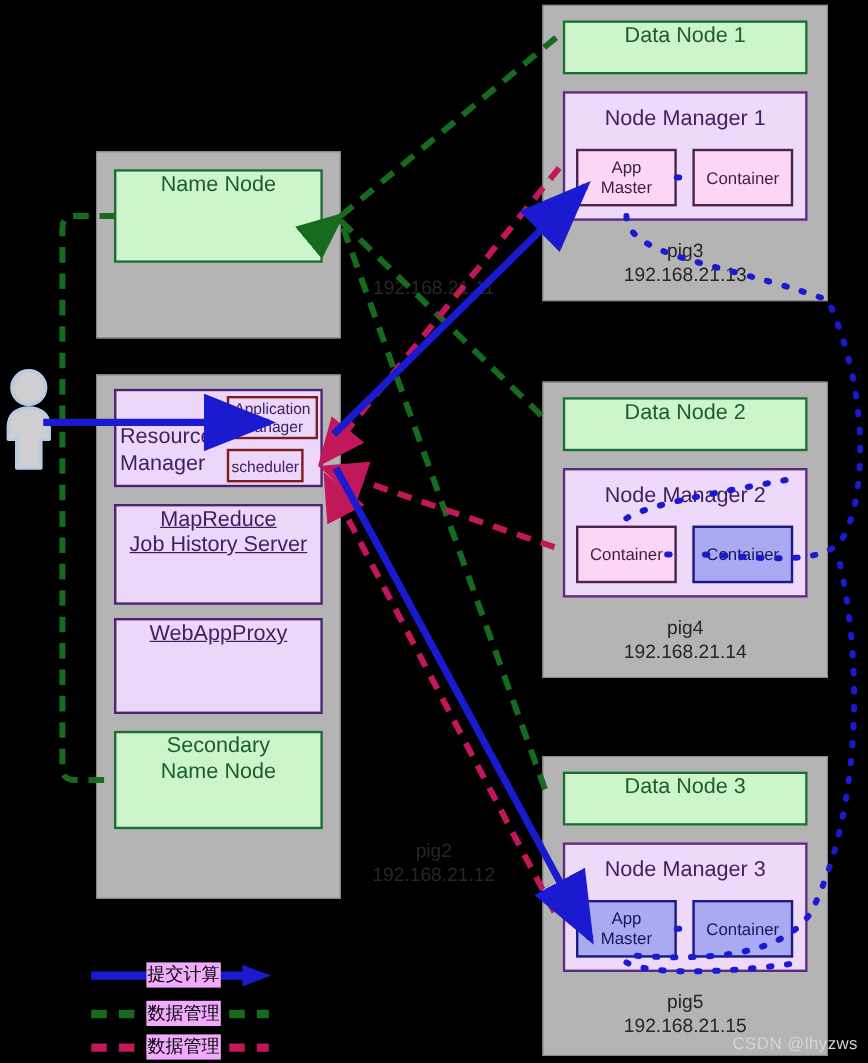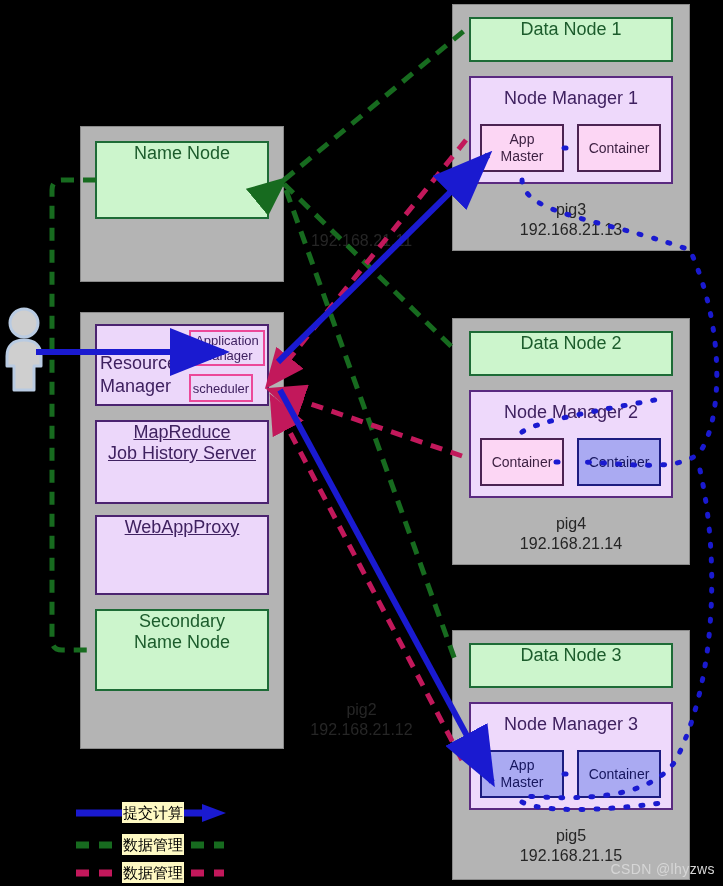--- a/index.html
+++ b/index.html
@@ -101,42 +101,42 @@
     position: absolute;
     font-size: 18px;
     color: #3f2160;
     line-height: 23px;
     z-index: 4;
   }
   .rm-sub {
     position: absolute;
     box-sizing: border-box;
     background: #ecd7fa;
-    border: 2px solid #ec4899;
+    border: 2px solid #7f1d1d;
     color: #3f2160;
     display: flex;
     align-items: center;
     justify-content: center;
     text-align: center;
     font-size: 13px;
     line-height: 15px;
     z-index: 4;
   }
 
   #person { position: absolute; left: 2px; top: 306px; z-index: 4; }
 
   .legend-row {
     position: absolute;
     height: 22px;
     z-index: 6;
   }
   .legend-label {
     position: absolute;
     left: 48px; top: 0;
-    background: #fef9c3;
+    background: #f0abfc;
     color: #000;
     font-size: 15px;
     line-height: 21px;
     padding: 0 1px;
     white-space: nowrap;
   }
   .legend-art { position: absolute; left: 0; top: 0; }
 
   #watermark {
     position: absolute;

